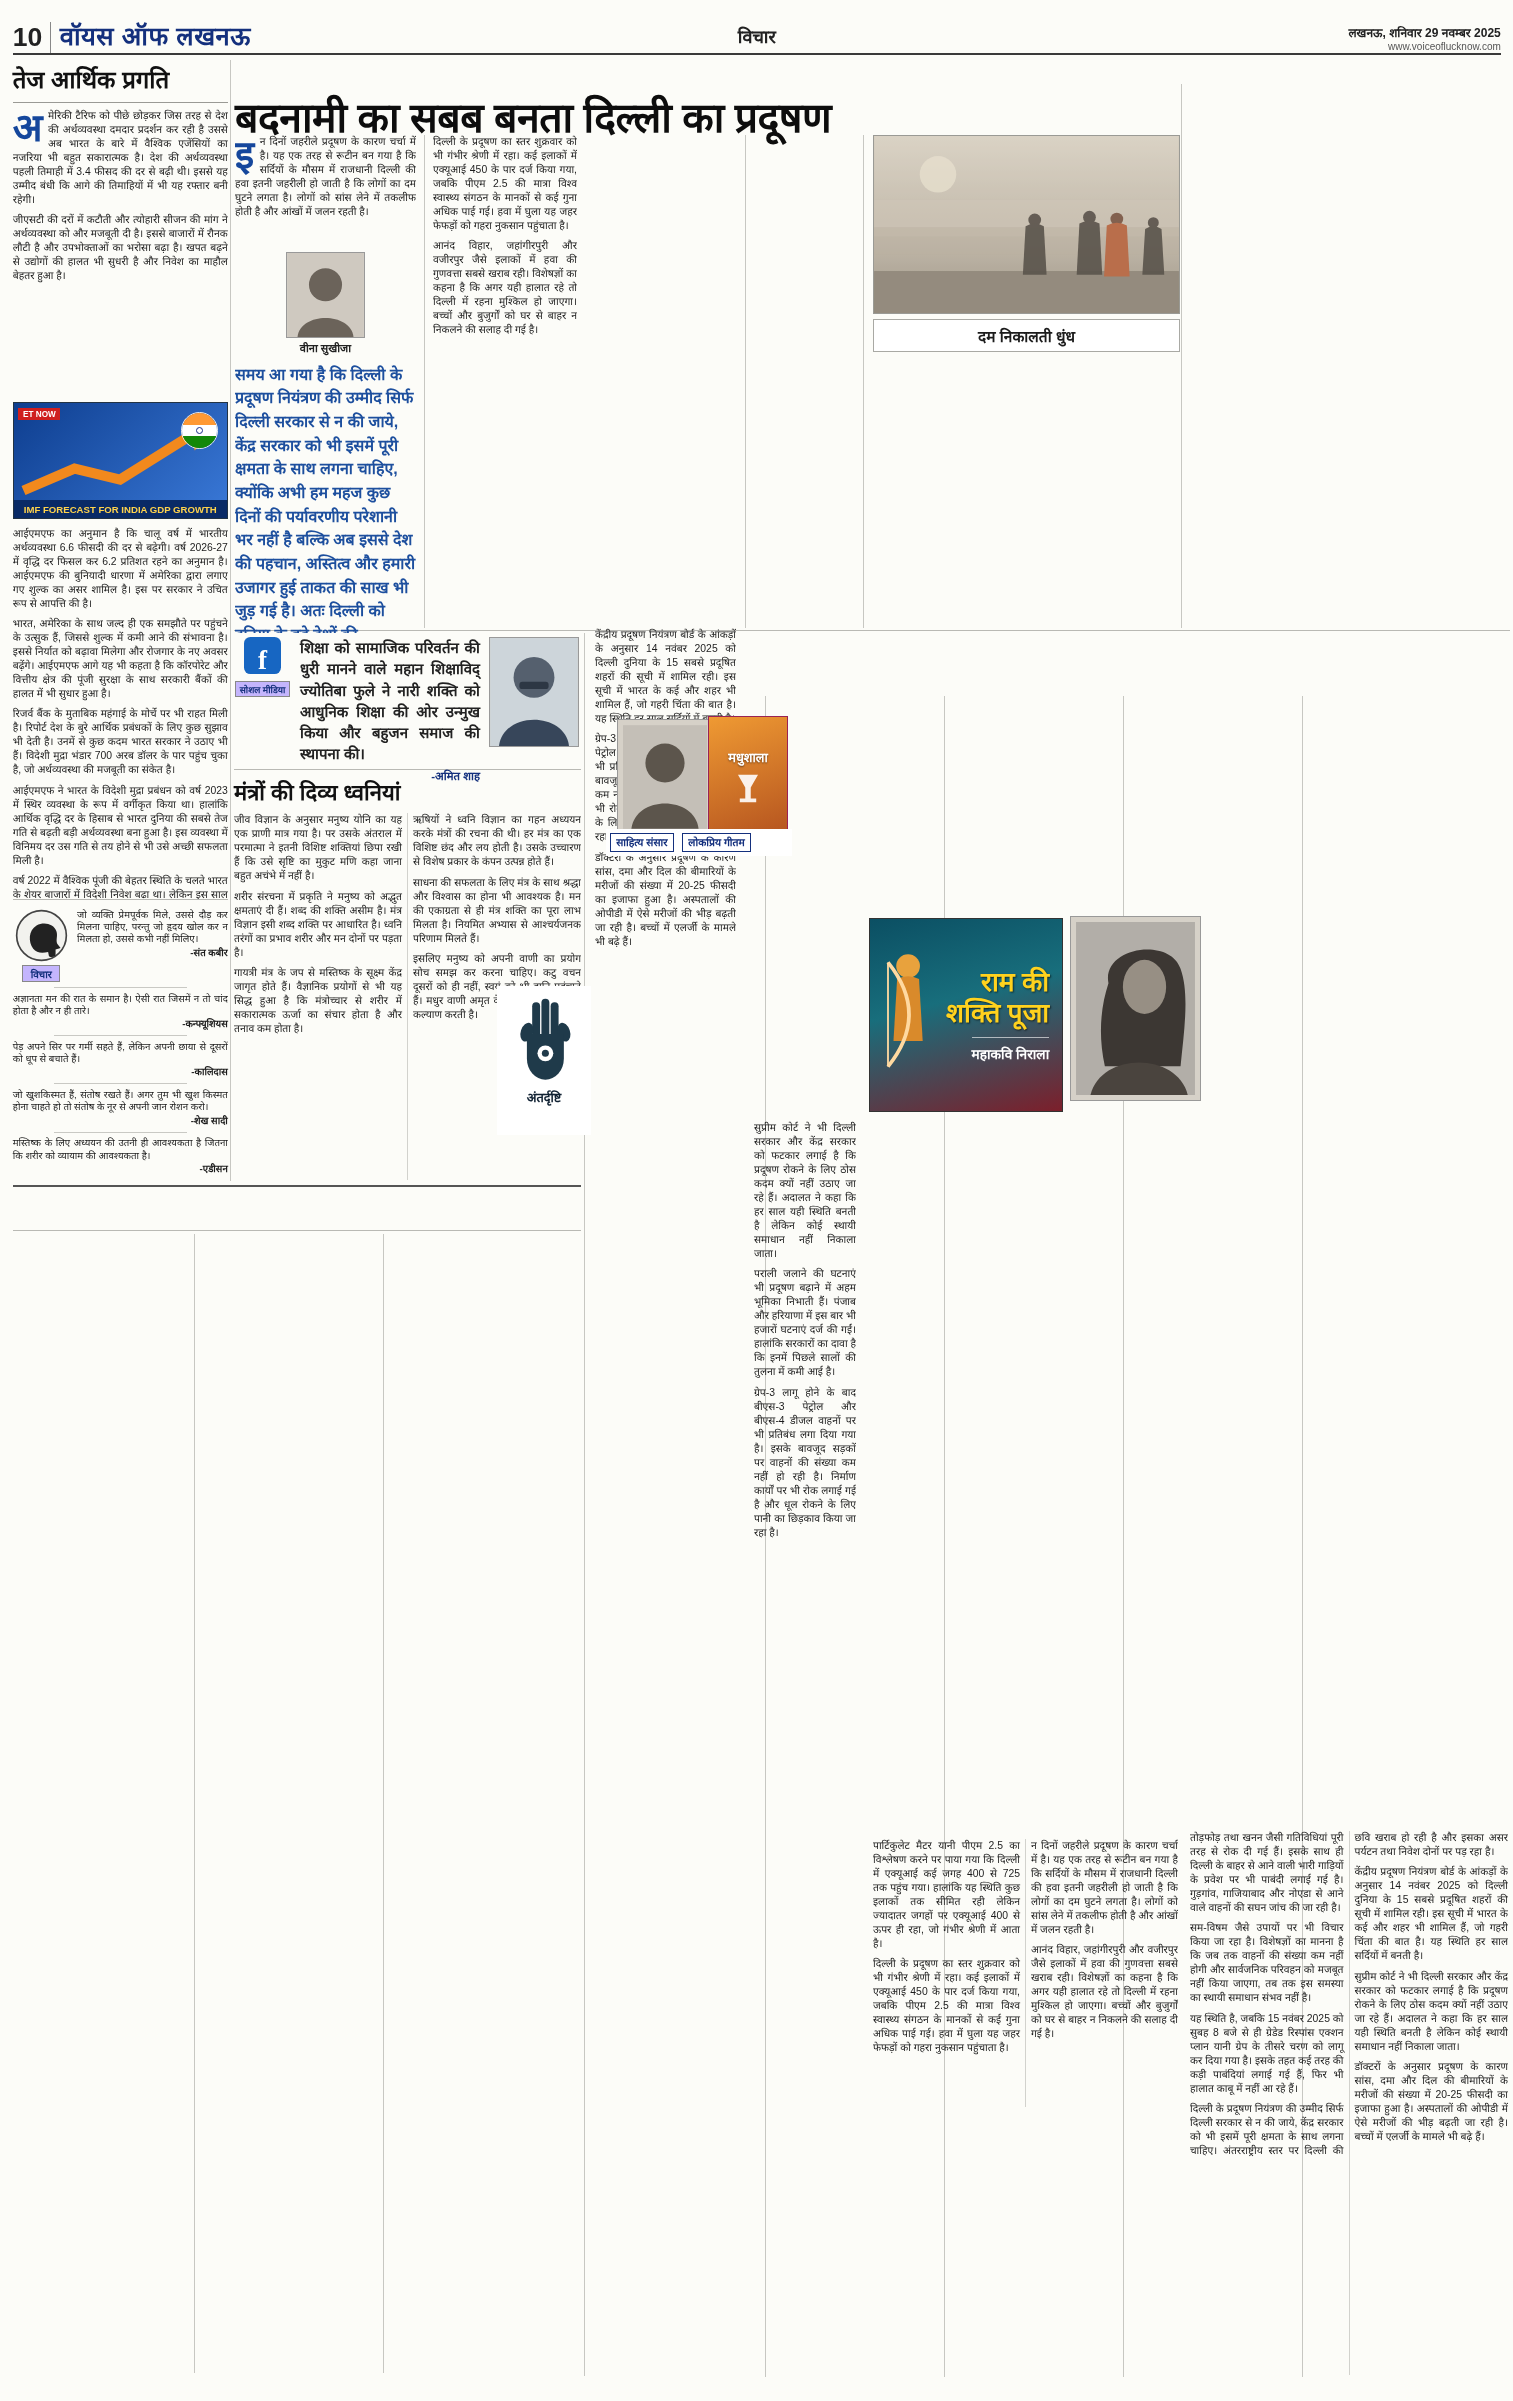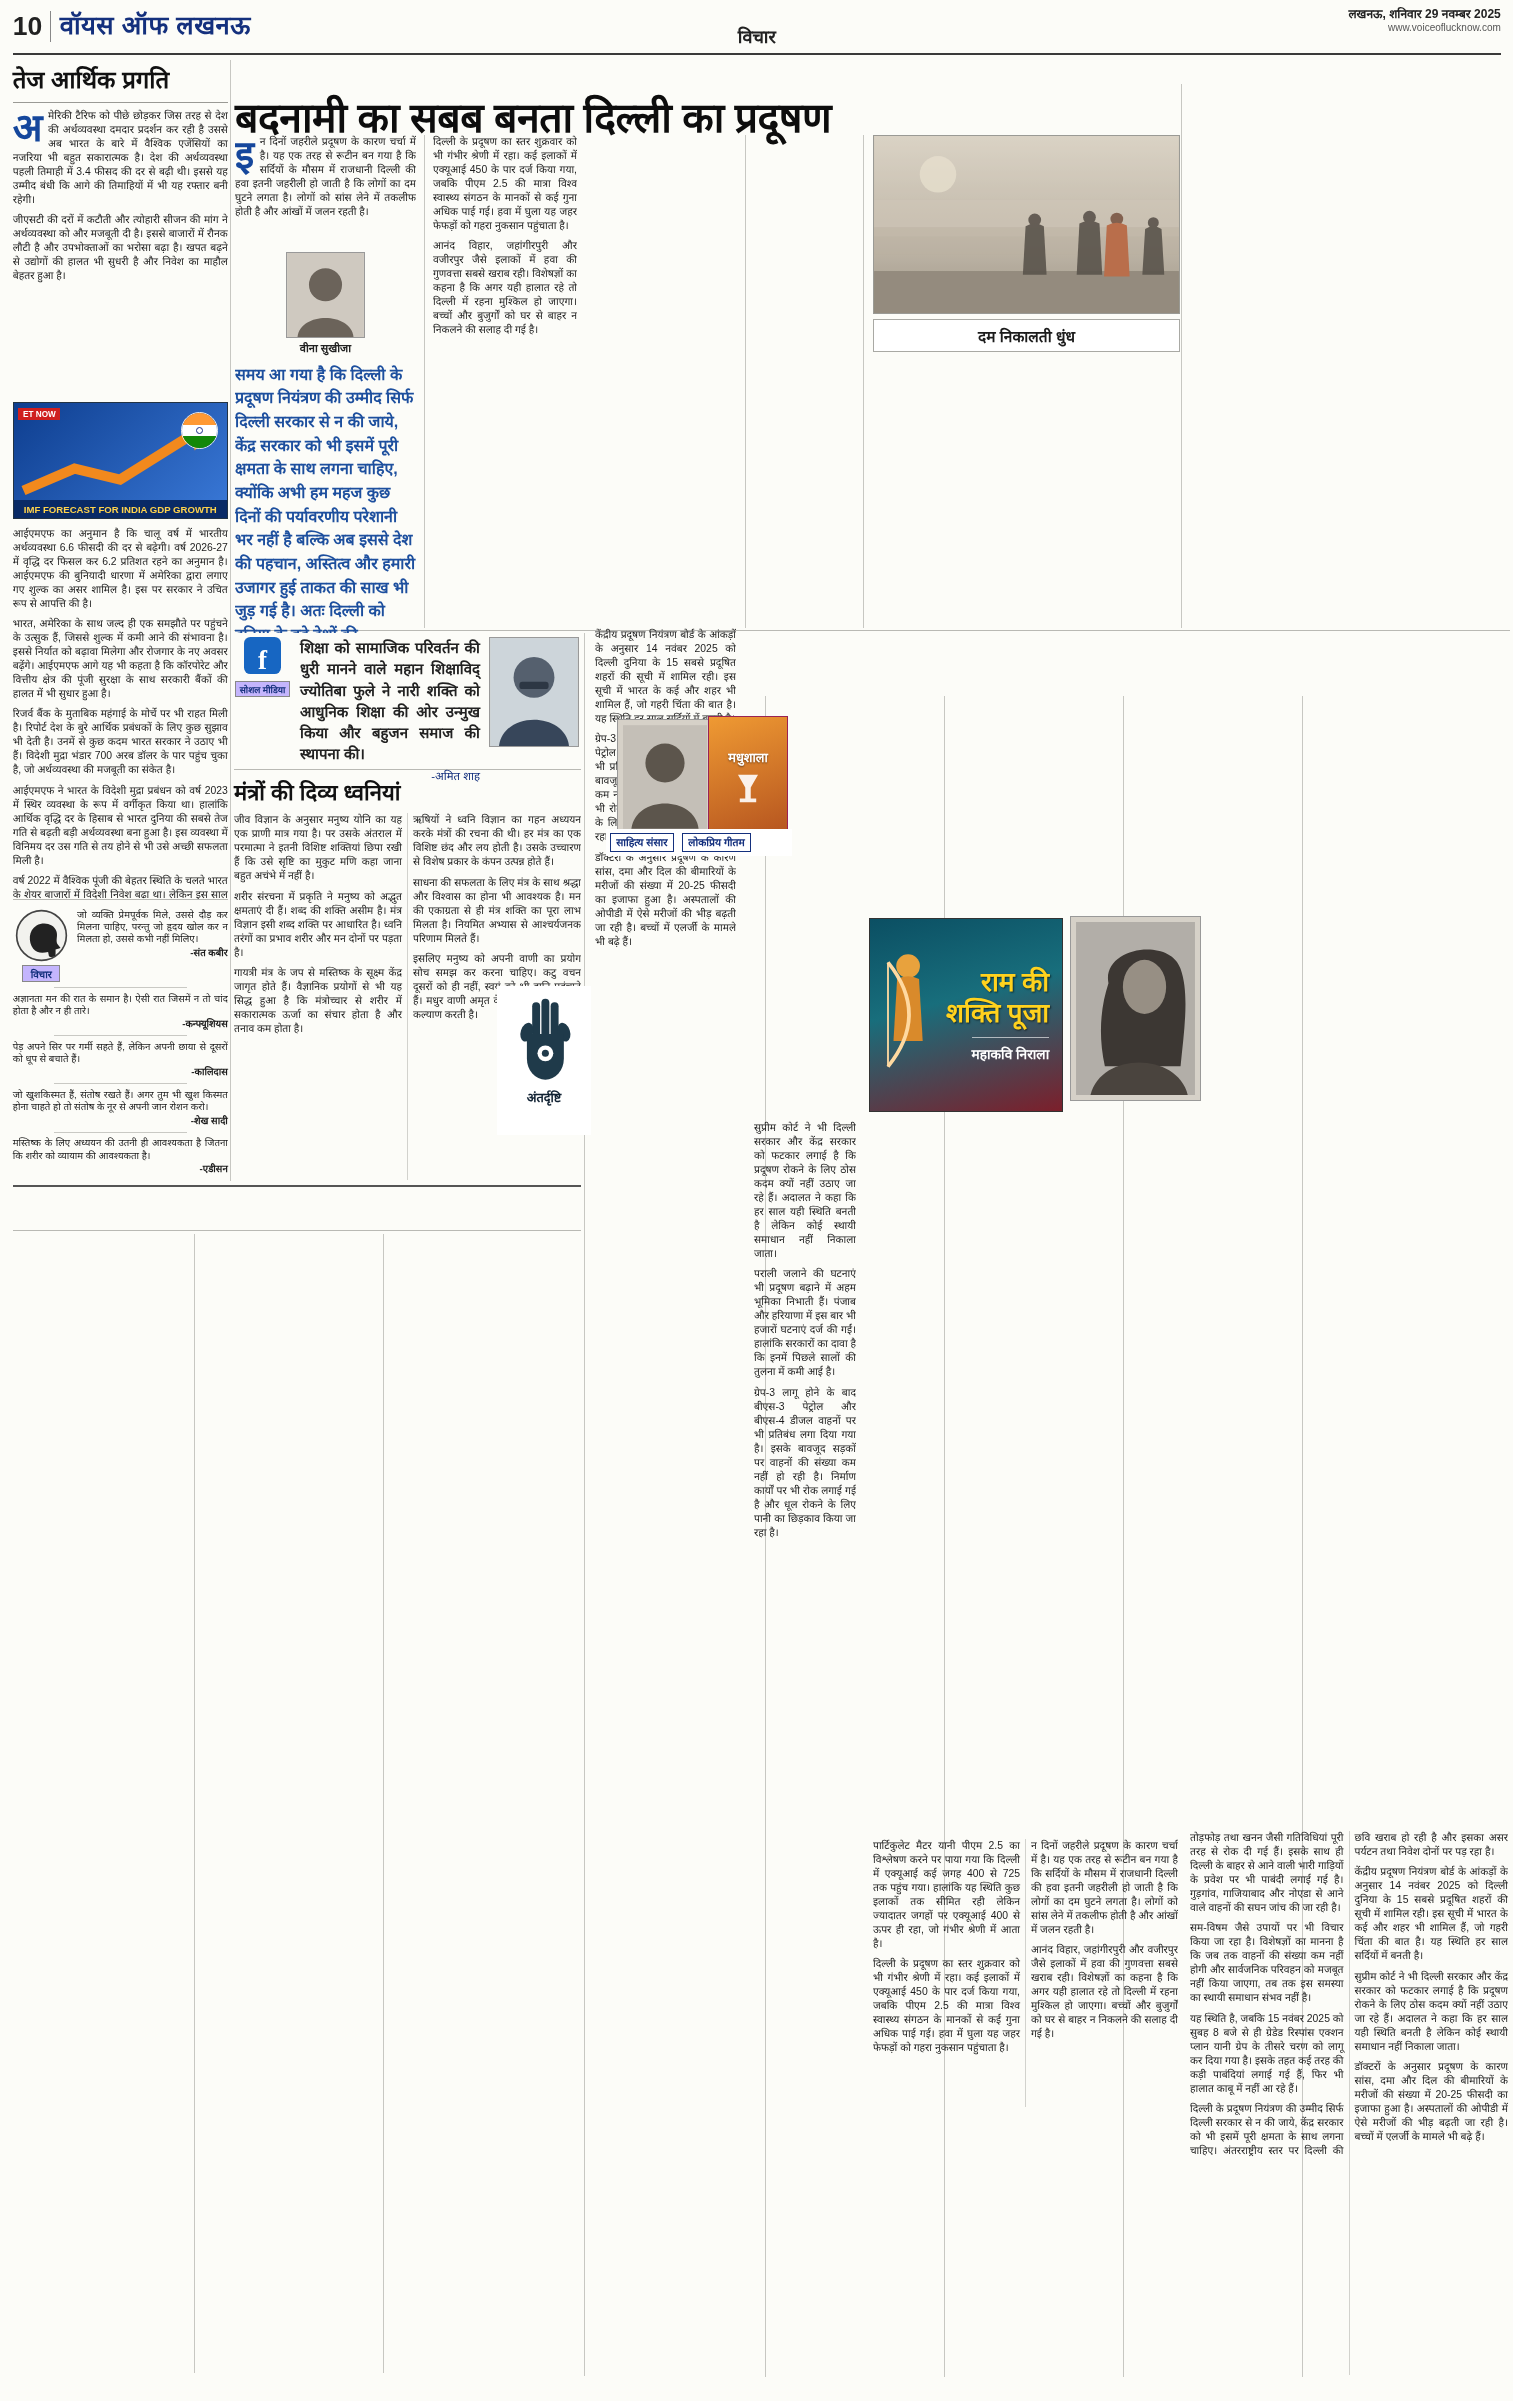--- a/index.html
+++ b/index.html
@@ -7,21 +7,21 @@
         font-family:"Liberation Sans",sans-serif;color:#1c1c1c;overflow:hidden;}
   .abs{position:absolute;}
   .vr{position:absolute;width:0.9px;background:#c7c7c2;z-index:0;}
   .hr{position:absolute;height:0.9px;background:#b9b9b4;z-index:0;}
   p{margin:0 0 6.4px;}
   .body-txt{font-size:10.4px;line-height:14px;text-align:justify;overflow:hidden;z-index:1;position:relative;}
   .dc{float:left;font-size:39px;line-height:35px;font-weight:bold;color:#15479c;
       padding:1.8px 5.5px 0 0;font-family:"Liberation Serif",serif;}
   
   .mast{left:12.8px;top:7.3px;width:1488px;height:46px;border-bottom:2.7px double #3a3a3a;}
-  .mast-row{display:flex;align-items:flex-start;justify-content:space-between;height:100%;}
+  .mast-row{display:flex;align-items:flex-end;justify-content:space-between;height:100%;}
   .pgno{font-size:26.5px;font-weight:bold;color:#222;border-right:1.8px solid #888;padding-right:8.2px;margin-right:8.2px;}
   .pname{font-size:25.6px;font-weight:bold;color:#14307d;letter-spacing:0.5px;}
   .mast-c{position:absolute;left:0;right:0;bottom:5.5px;text-align:center;font-size:18px;font-weight:bold;color:#222;}
   .mast-r{text-align:right;line-height:1.25;}
   .mdate{font-size:12px;font-weight:bold;color:#222;}
   .msite{font-size:10px;color:#555;}
   
   .h-econ{font-size:24px;font-weight:bold;margin:0 0 5.5px;padding:1.8px 0 7.3px;border-bottom:0.9px solid #9a9a95;color:#111;}
   .h-lead{font-size:41px;font-weight:bold;color:#0d0d0d;letter-spacing:-0.5px;line-height:1.1;}
   .h-poetry{font-size:33px;font-weight:bold;text-align:center;color:#0d0d0d;}
@@ -246,21 +246,21 @@
       <p>डॉक्टरों के अनुसार प्रदूषण के कारण सांस, दमा और दिल की बीमारियों के मरीजों की संख्या में 20-25 फीसदी का इजाफा हुआ है। अस्पतालों की ओपीडी में ऐसे मरीजों की भीड़ बढ़ती जा रही है। बच्चों में एलर्जी के मामले भी बढ़े हैं।</p>
   </div>
 
   <section class="abs social" style="left:234px;top:637px;width:345px;height:128px;">
     <div style="flex:0 0 57px;text-align:center;">
       <div class="fb" style="margin:0 auto 5.5px;">f</div>
       <div class="chip" style="font-size:9px;padding:0.9px 3.7px;">सोशल मीडिया</div>
     </div>
     <div style="flex:1;">
       <div class="soc-q">शिक्षा को सामाजिक परिवर्तन की धुरी मानने वाले महान शिक्षाविद् ज्योतिबा फुले ने नारी शक्ति को आधुनिक शिक्षा की ओर उन्मुख किया और बहुजन समाज की स्थापना की।</div>
-      <span class="soc-a" style="font-weight:normal;font-size:11.4px;">-अमित शाह</span>
+      <span class="soc-a" style="font-weight:bold;font-size:11.4px;">-अमित शाह</span>
     </div>
     <figure class="portrait" style="flex:0 0 88px;height:108px;margin:0;">
       <svg width="88" height="108" viewBox="0 0 60 74">
           <rect width="60" height="74" fill="#cdd5da"></rect>
           <circle cx="30" cy="27" r="14" fill="#55606e"></circle>
           <rect x="20" y="30" width="20" height="5" rx="2" fill="#2d3744"></rect>
           <path d="M6,74 C9,50 51,50 54,74 Z" fill="#37465a"></path>
         </svg>
     </figure>
   </section>

